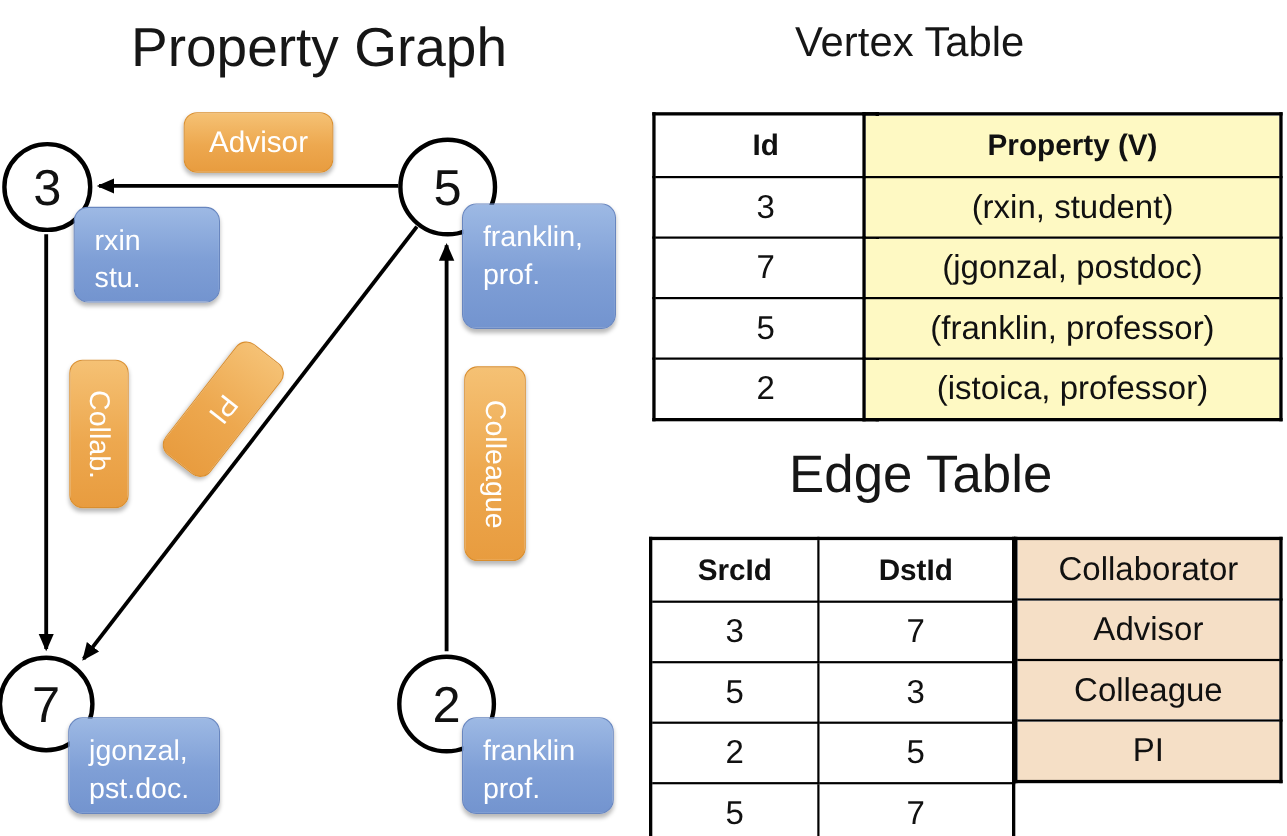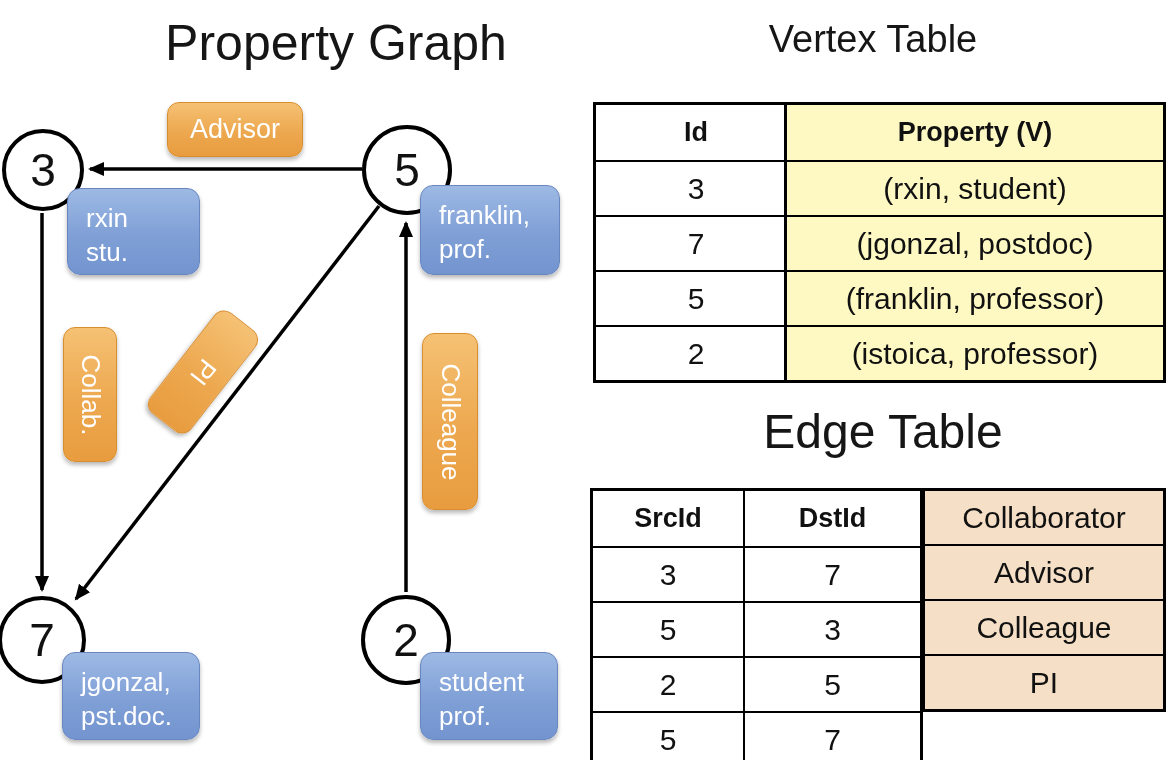--- a/index.html
+++ b/index.html
@@ -1,20 +1,20 @@
 <!DOCTYPE html>
 <html><head>
 <meta charset="utf-8">
 <style>
   html,body{margin:0;padding:0;background:#fff;}
   body{
     width:1170px;height:760px;position:relative;overflow:hidden;
     font-family:"Liberation Sans","DejaVu Sans",sans-serif;color:#111;
   }
-  .abs{position:absolute;padding-left:46px;}
+  .abs{position:absolute;}
 
   
   .big-title{
     font-size:50px;font-weight:400;letter-spacing:0px;color:#161616;
     text-align:center;white-space:nowrap;
   }
 
   
   .node{
     position:absolute;border:4px solid #000;border-radius:50%;
@@ -108,30 +108,30 @@
   </div>
 
   <div class="elabel" style="left:422px;top:333px;width:56px;height:177px;">
     <span class="vtext">Colleague</span>
   </div>
 
   <div class="vlabel" style="left:67px;top:188px;width:133px;height:87px;">
     <div>rxin</div>
     <div>stu.</div>
   </div>
-  <div class="vlabel" style="left:420px;top:185px;width:140px;height:90px;">
+  <div class="vlabel" style="left:420px;top:185px;width:140px;height:114px;">
     <div>franklin,</div>
     <div>prof.</div>
   </div>
   <div class="vlabel" style="left:62px;top:652px;width:138px;height:88px;">
     <div>jgonzal,</div>
     <div>pst.doc.</div>
   </div>
   <div class="vlabel" style="left:420px;top:652px;width:138px;height:88px;">
-    <div>student</div>
+    <div>franklin</div>
     <div>prof.</div>
   </div>
 </div>
 
 <div class="abs big-title" style="left:592px;top:18px;width:470px;font-size:38px;">Vertex Table</div>
 
 <table class="abs tbl" style="left:593px;top:102px;width:206px;">
   <tbody>
       <tr>
         <th class="hdr">Id</th>

